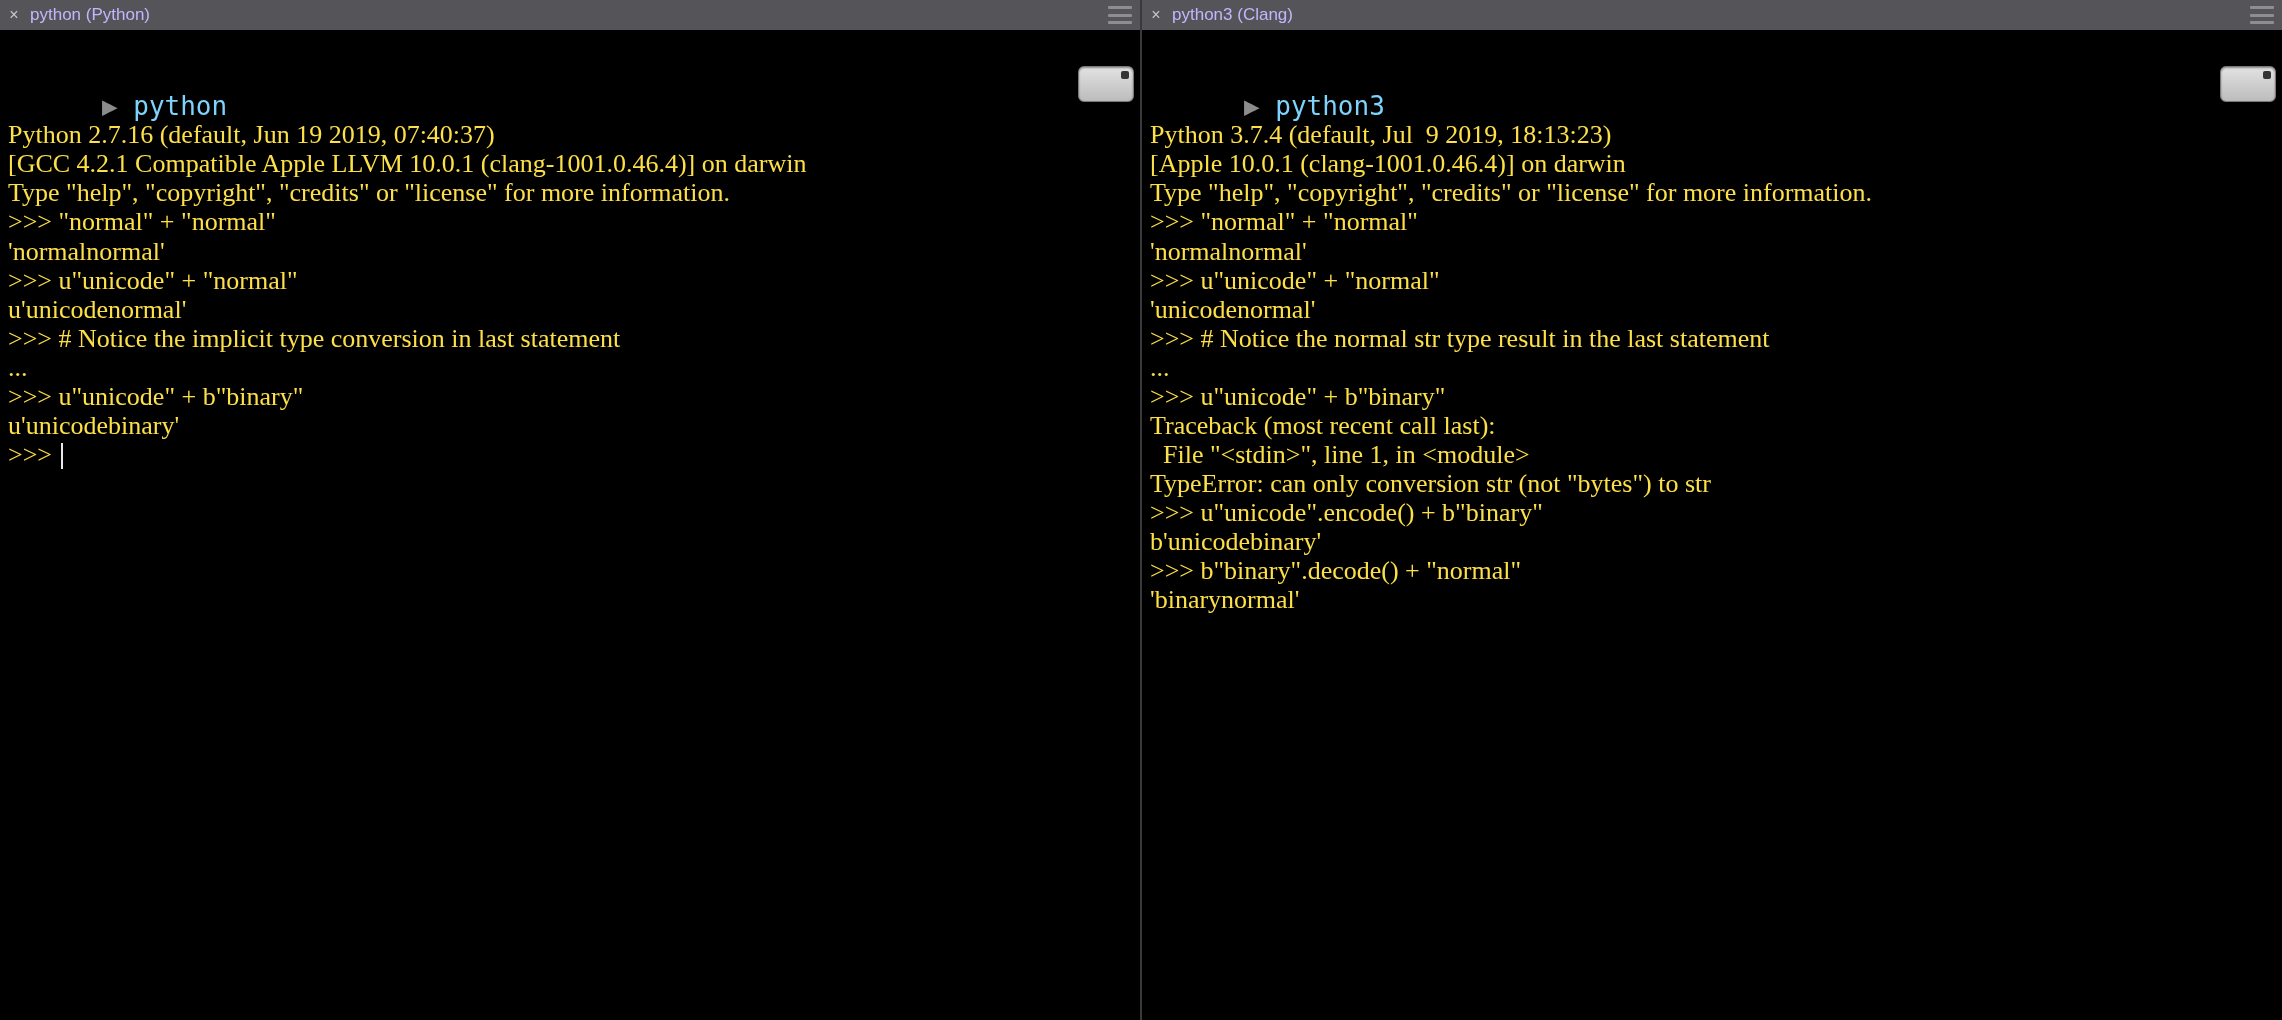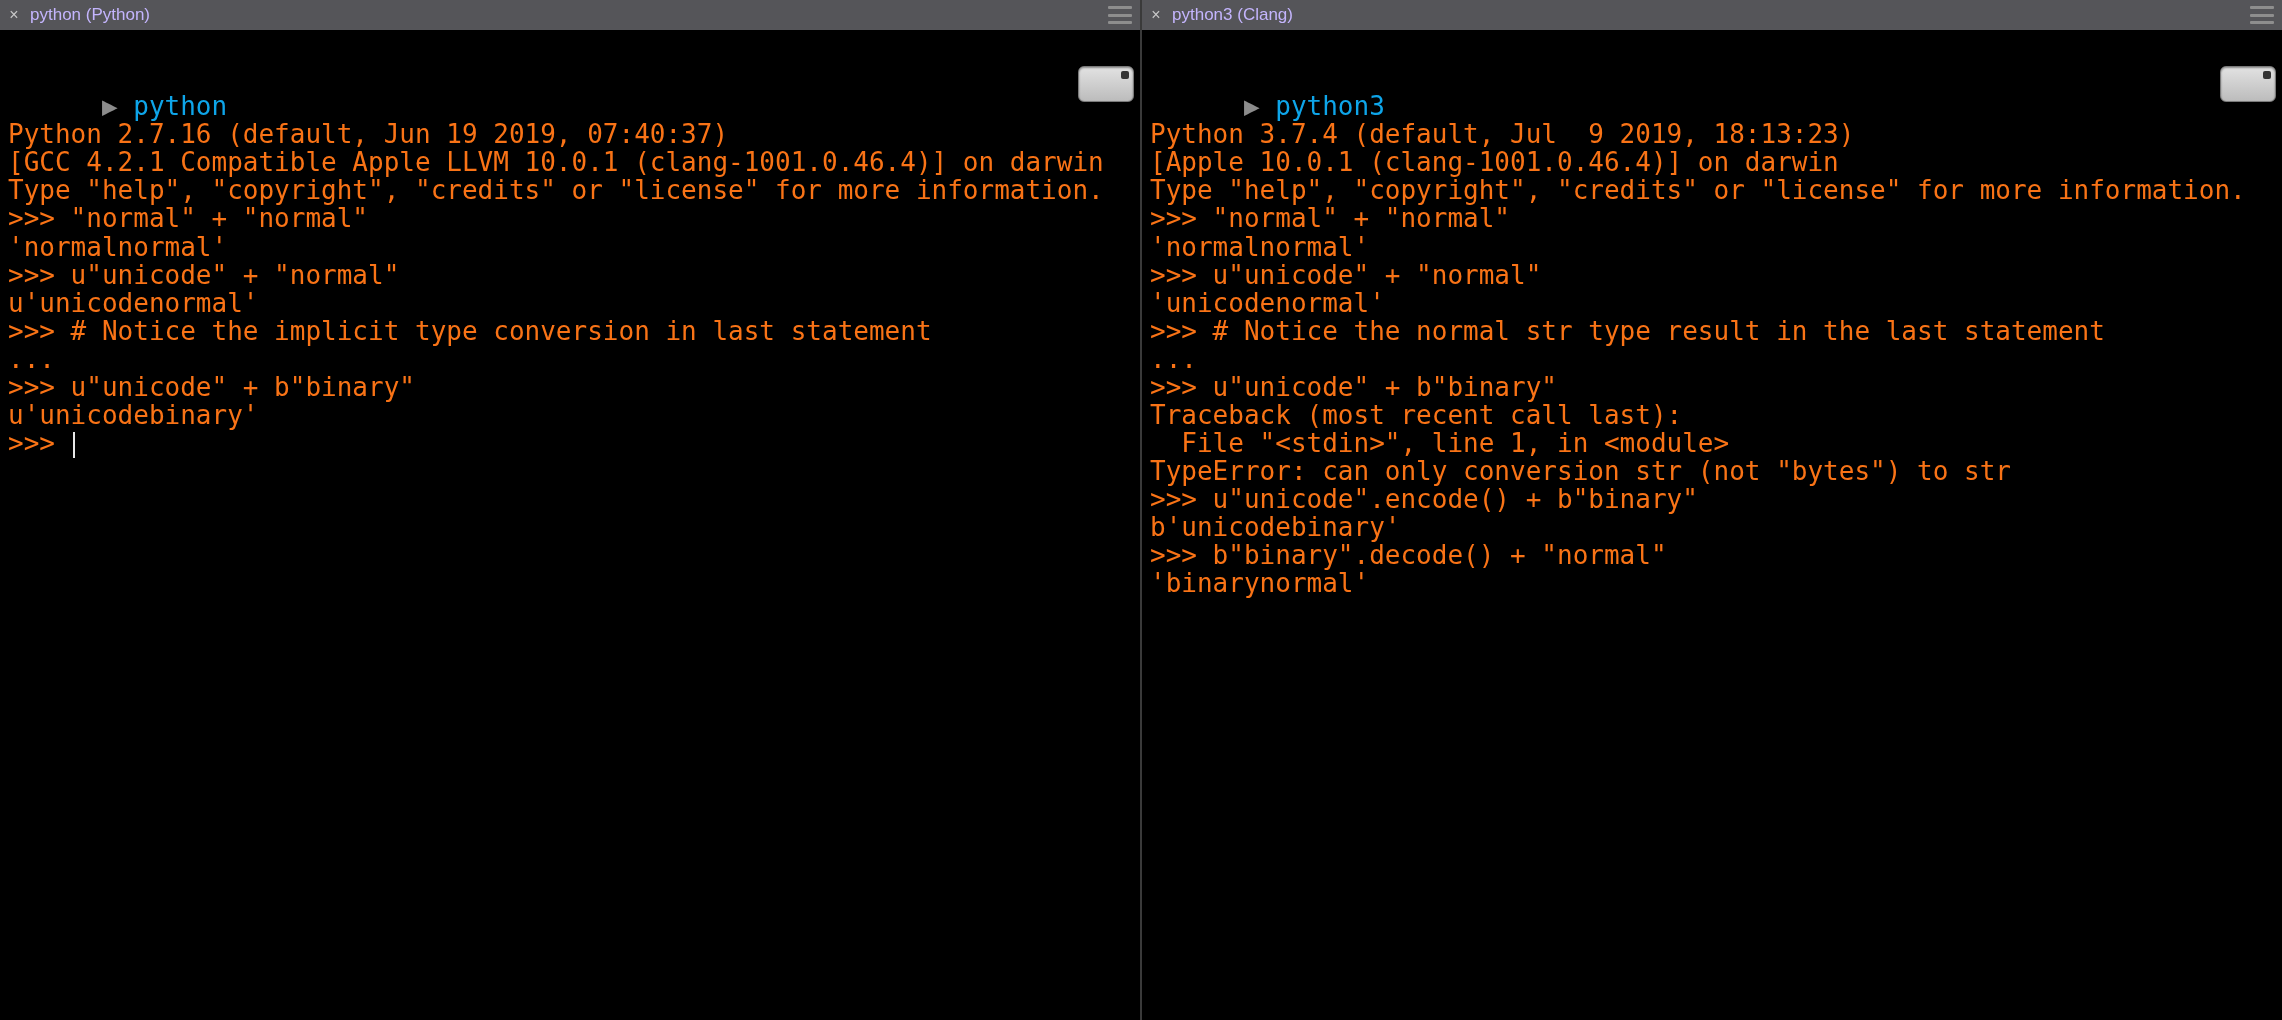--- a/index.html
+++ b/index.html
@@ -77,24 +77,25 @@
     line-height: 1.08;
     white-space: pre-wrap;
     word-break: break-all;
     font-family: "Menlo", "Consolas", monospace;
     position: relative;
   }
   .prompt-arrow {
     color: #8c8c8c;
   }
   .cmd {
-    color: #0ea5e9;
+    color: #7dd3fc;
   }
   .output {
-    color: #f97316;
+    color: #fde047;
+    font-family: Liberation Serif, serif;
   }
   .cursor {
     display: inline-block;
     width: 2px;
     height: 26px;
     background: #e8e8e8;
     vertical-align: text-bottom;
     margin-left: 2px;
   }
   .device-badge {

